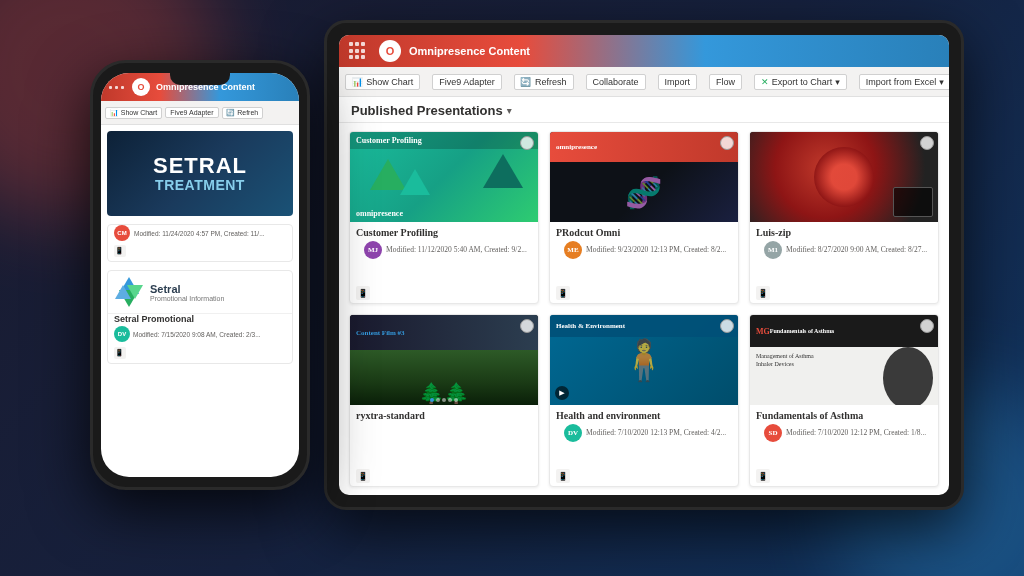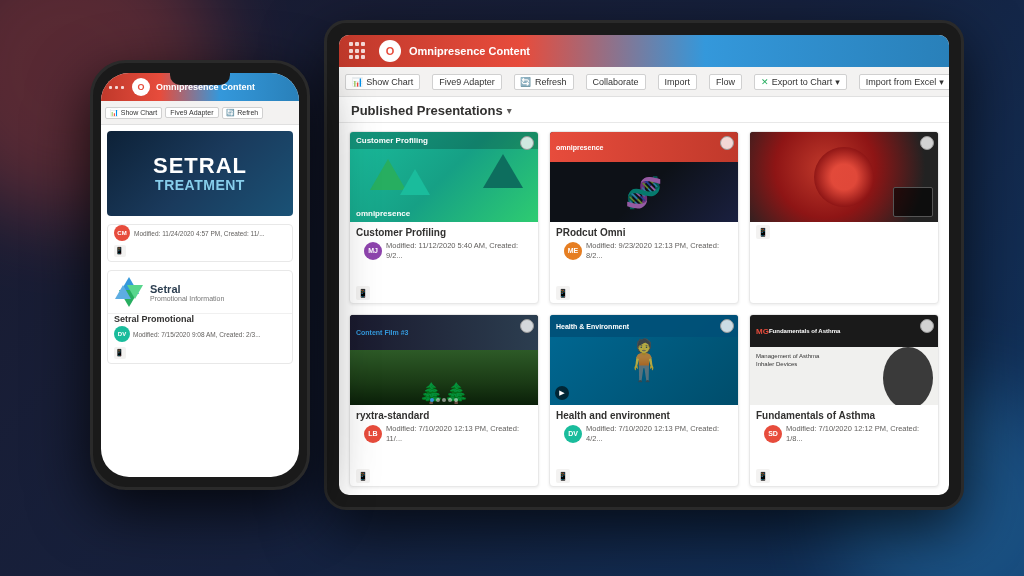--- a/index.html
+++ b/index.html
@@ -127,20 +127,21 @@
     }
 
     
     .grid-content {
       flex: 1;
       overflow: hidden;
       padding: 8px 10px;
       display: grid;
       grid-template-columns: repeat(3, 1fr);
       gap: 10px;
+      font-family: Liberation Serif, serif;
     }
     .card {
       background: #fff;
       border: 1px solid #e8e8e8;
       border-radius: 4px;
       overflow: hidden;
       display: flex;
       flex-direction: column;
       box-shadow: 0 1px 3px rgba(0,0,0,0.08);
     }
@@ -783,20 +784,27 @@
       </div>
 
       <div class="card">
         <div class="card-thumb thumb-luis">
           <div class="luis-brain">
             <div class="luis-img"></div>
             <div class="luis-circuit"></div>
           </div>
           <div class="card-checkbox"></div>
         </div>
+        <div class="card-body">
+          <div class="card-name">Luis-zip</div>
+          <div class="card-author-row">
+            <div class="avatar-circle" style="background:#95a5a6">M1</div>
+            <div class="card-meta">Modified: 8/27/2020 9:00 AM, Created: 8/27...</div>
+          </div>
+        </div>
         <div class="card-footer">
           <div class="card-action-icon">📱</div>
         </div>
       </div>
 
       <div class="card">
         <div class="card-thumb thumb-ryxtra">
           <div class="ryxtra-top">Content Film #3</div>
           <div class="ryxtra-bottom">
             <div class="ryxtra-nature">
@@ -808,24 +816,20 @@
             <div class="sdot active"></div>
             <div class="sdot"></div>
             <div class="sdot"></div>
             <div class="sdot"></div>
             <div class="sdot"></div>
           </div>
           <div class="card-checkbox"></div>
         </div>
         <div class="card-body">
           <div class="card-name">ryxtra-standard</div>
-          <div class="card-author-row">
-            <div class="avatar-circle" style="background:#e74c3c">LB</div>
-            <div class="card-meta">Modified: 7/10/2020 12:13 PM, Created: 11/...</div>
-          </div>
         </div>
         <div class="card-footer">
           <div class="card-action-icon">📱</div>
         </div>
       </div>
 
       <div class="card">
         <div class="card-thumb thumb-health">
           <div class="health-top-bar">Health &amp; Environment</div>
           <div class="health-figure">🧍</div>

